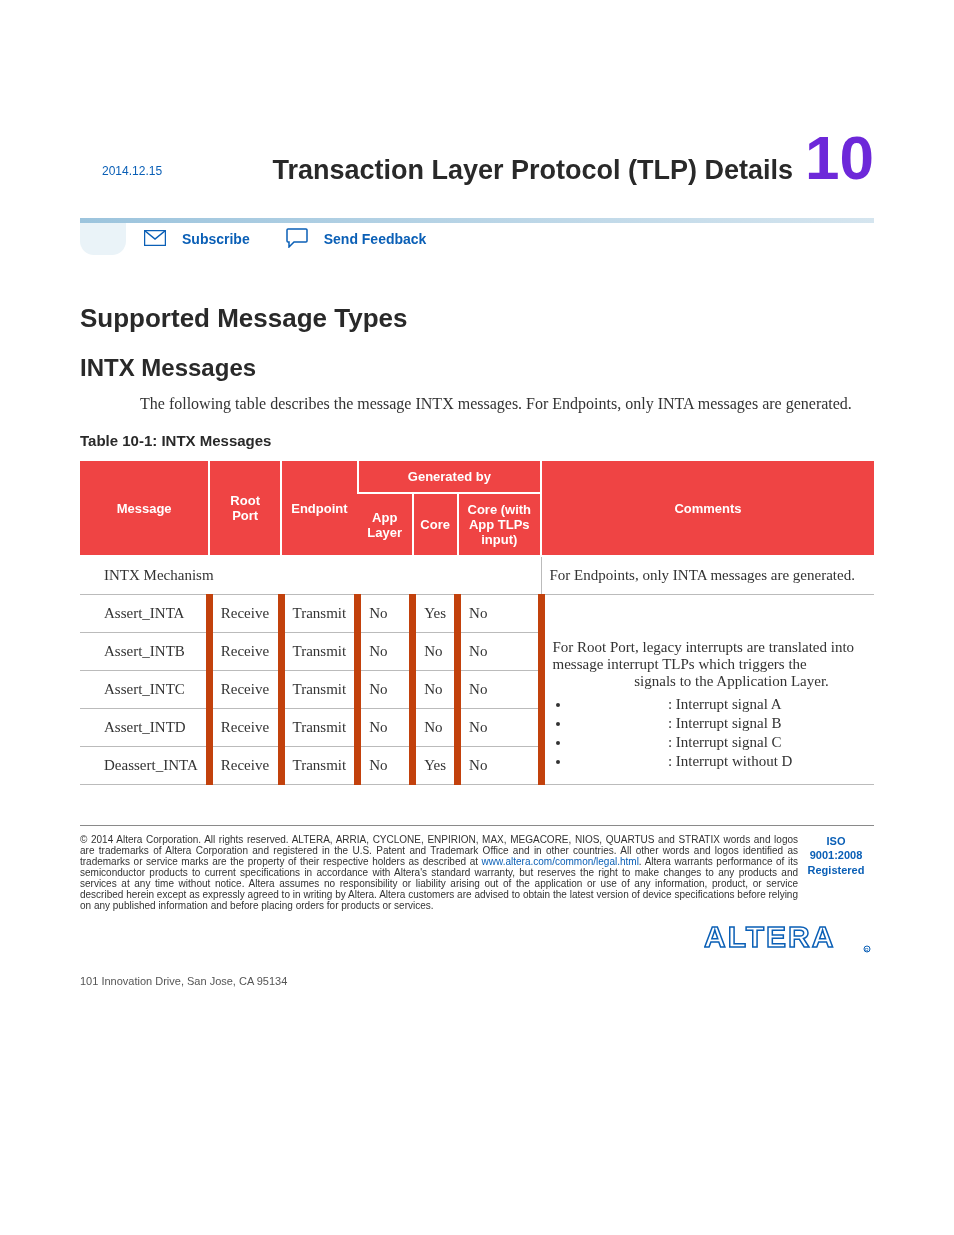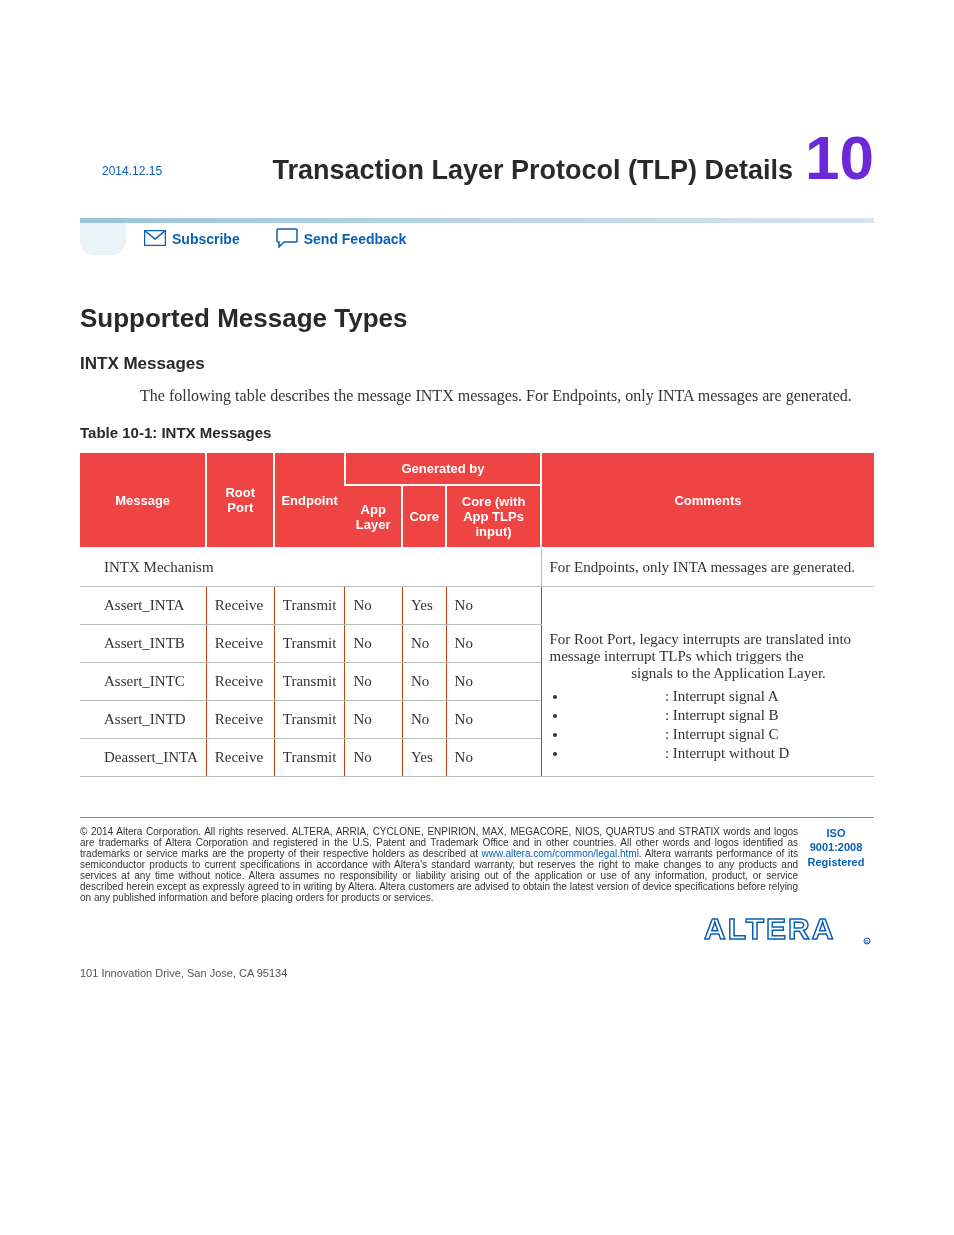--- a/index.html
+++ b/index.html
@@ -61,34 +61,34 @@
     top: 0;
     height: 100%;
     width: 46px;
     background: #eaf3f8;
     border-bottom-left-radius: 14px;
     border-bottom-right-radius: 14px;
   }
   .action-link {
     display: flex;
     align-items: center;
-    gap: 6px;
+    gap: 16px;
     margin-right: 36px;
     color: #0a5fb6;
     font-weight: bold;
   }
   .action-link svg { flex: none; }
   .h1 {
     font-size: 26px;
     font-weight: bold;
     color: #292929;
     margin: 48px 0 20px 0;
   }
   .h2 {
-    font-size: 17px;
+    font-size: 24px;
     font-weight: bold;
     color: #292929;
     margin: 10px 0 10px 0;
   }
   .body-text {
     font-family: Georgia, 'Times New Roman', serif;
     font-size: 16px;
     line-height: 1.5;
     margin: 0 0 16px 60px;
   }
@@ -112,21 +112,21 @@
     border-left: 2px solid #fff;
     border-bottom: 2px solid #fff;
     font-size: 13px;
     vertical-align: middle;
   }
   table.intx th:first-child { border-left: none; }
   table.intx td {
     font-family: Georgia, 'Times New Roman', serif;
     font-size: 15px;
     padding: 10px 8px;
-    border-left: 1px solid #c2410c;
+    border-left: 7px solid #c2410c;
     border-bottom: 1px solid #bbb;
     vertical-align: top;
   }
   table.intx td:first-child { border-left: none; padding-left: 24px; }
   table.intx tr.section td { border-left: none; }
   table.intx tr.section td.sec-left { border-right: 1px solid #bbb; }
   .comments-cell {
     font-family: Georgia, 'Times New Roman', serif;
     font-size: 15px;
   }

